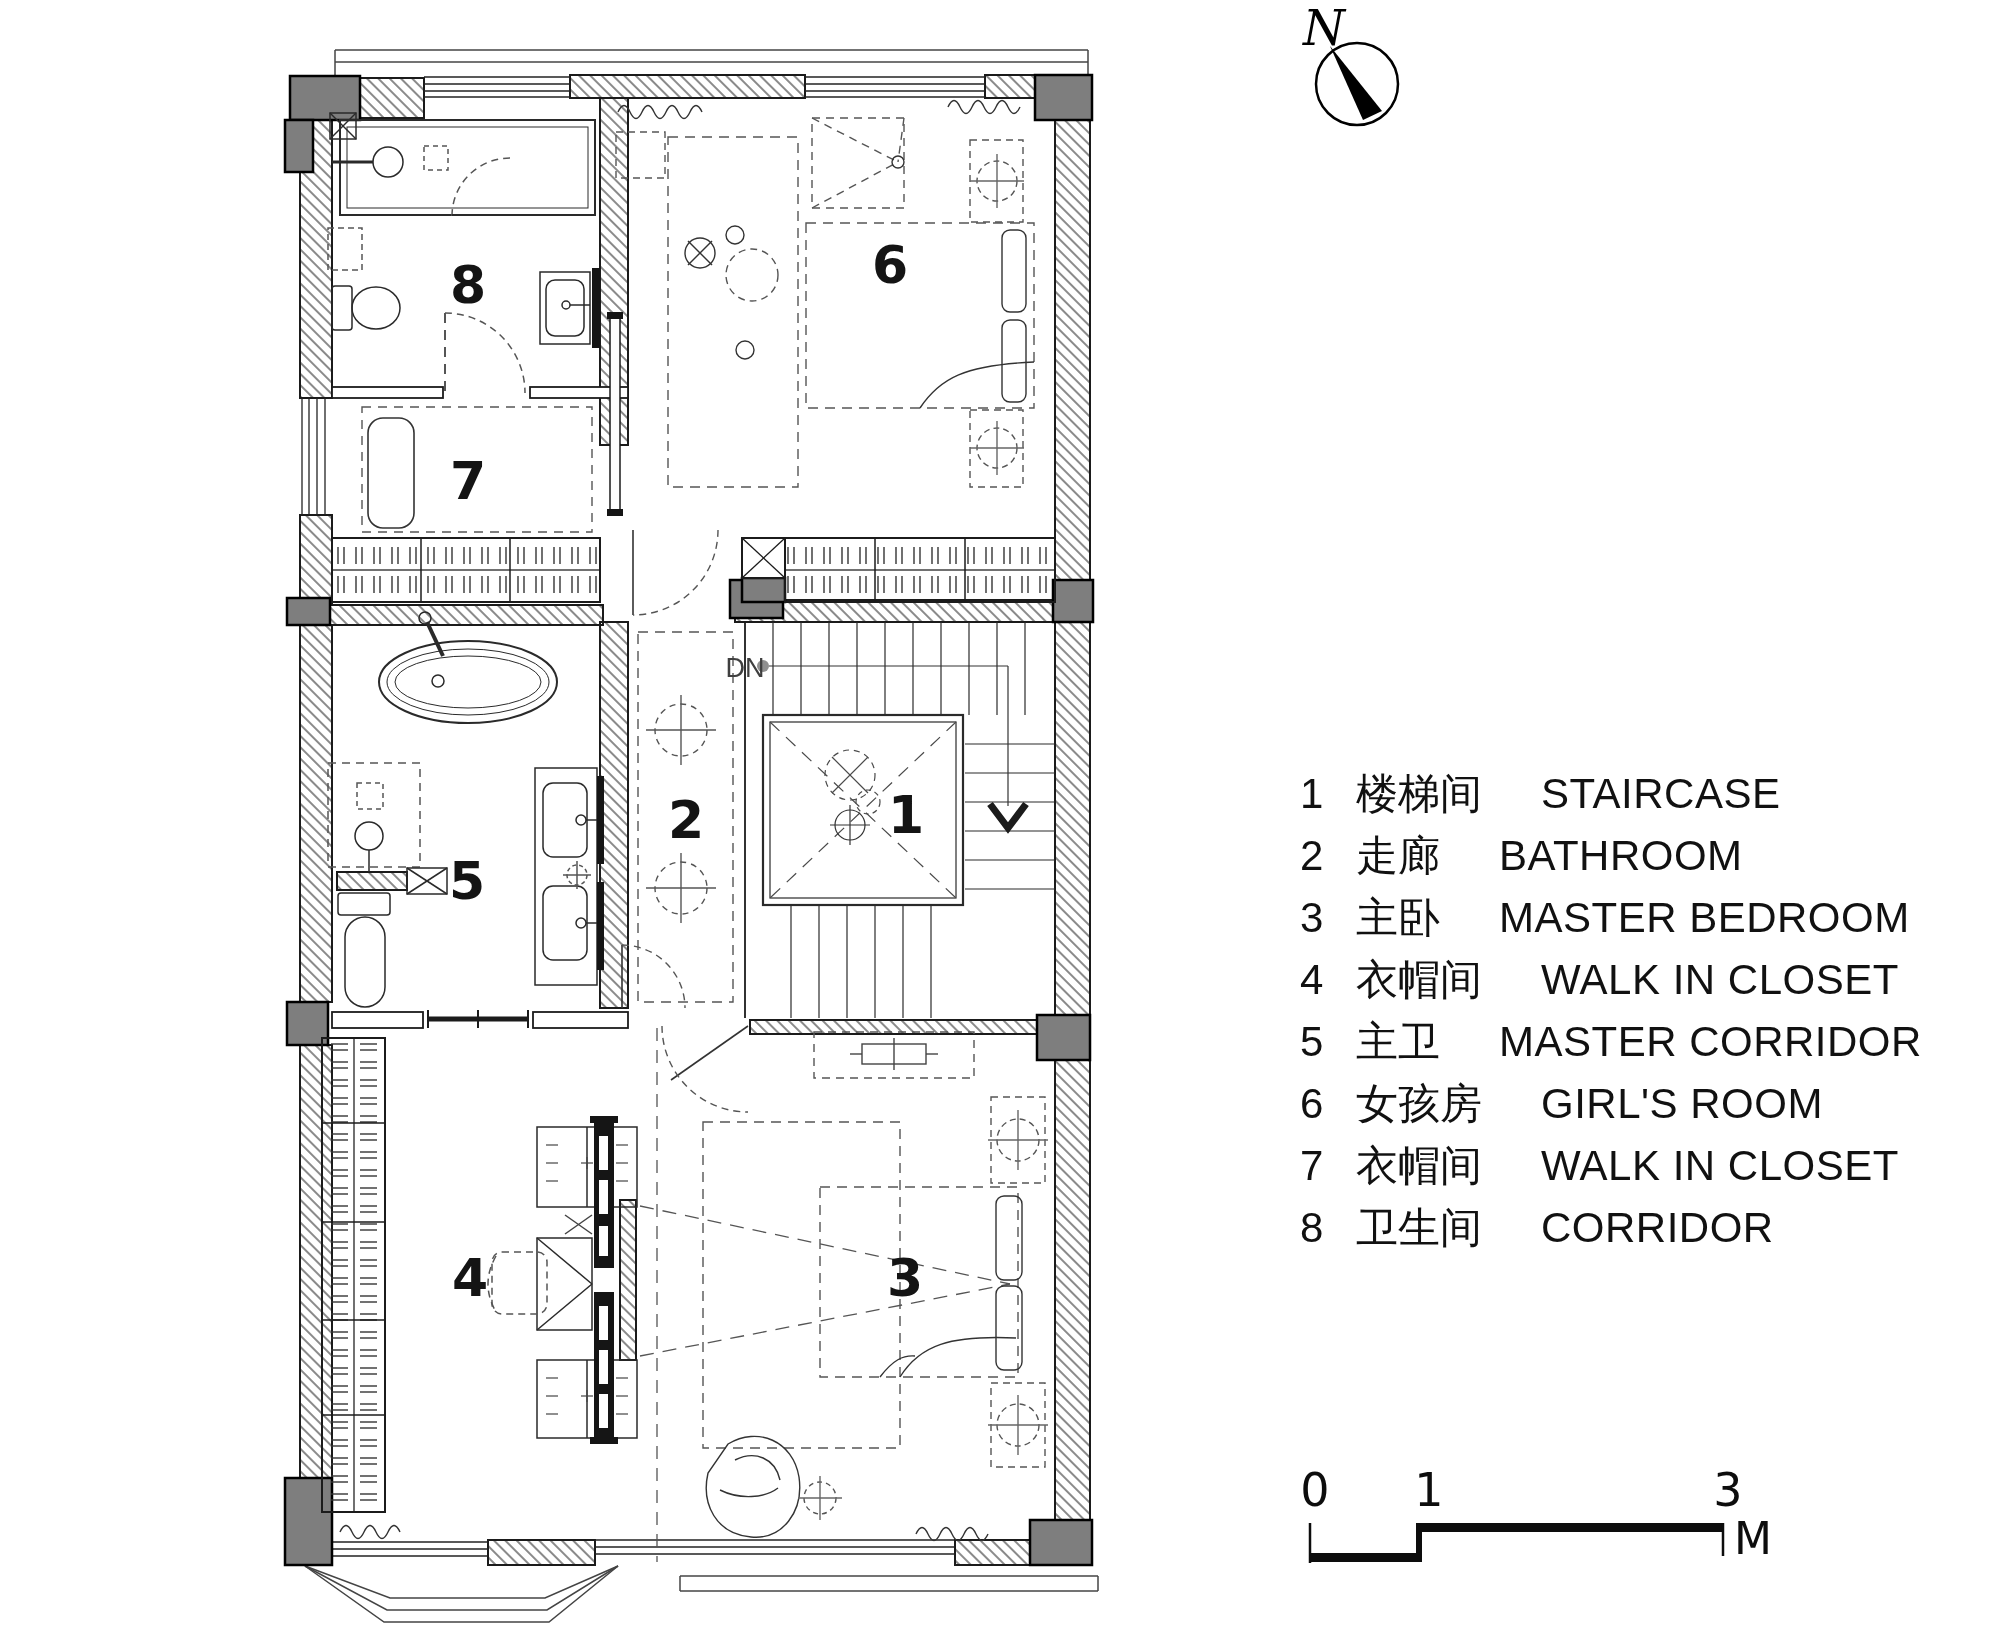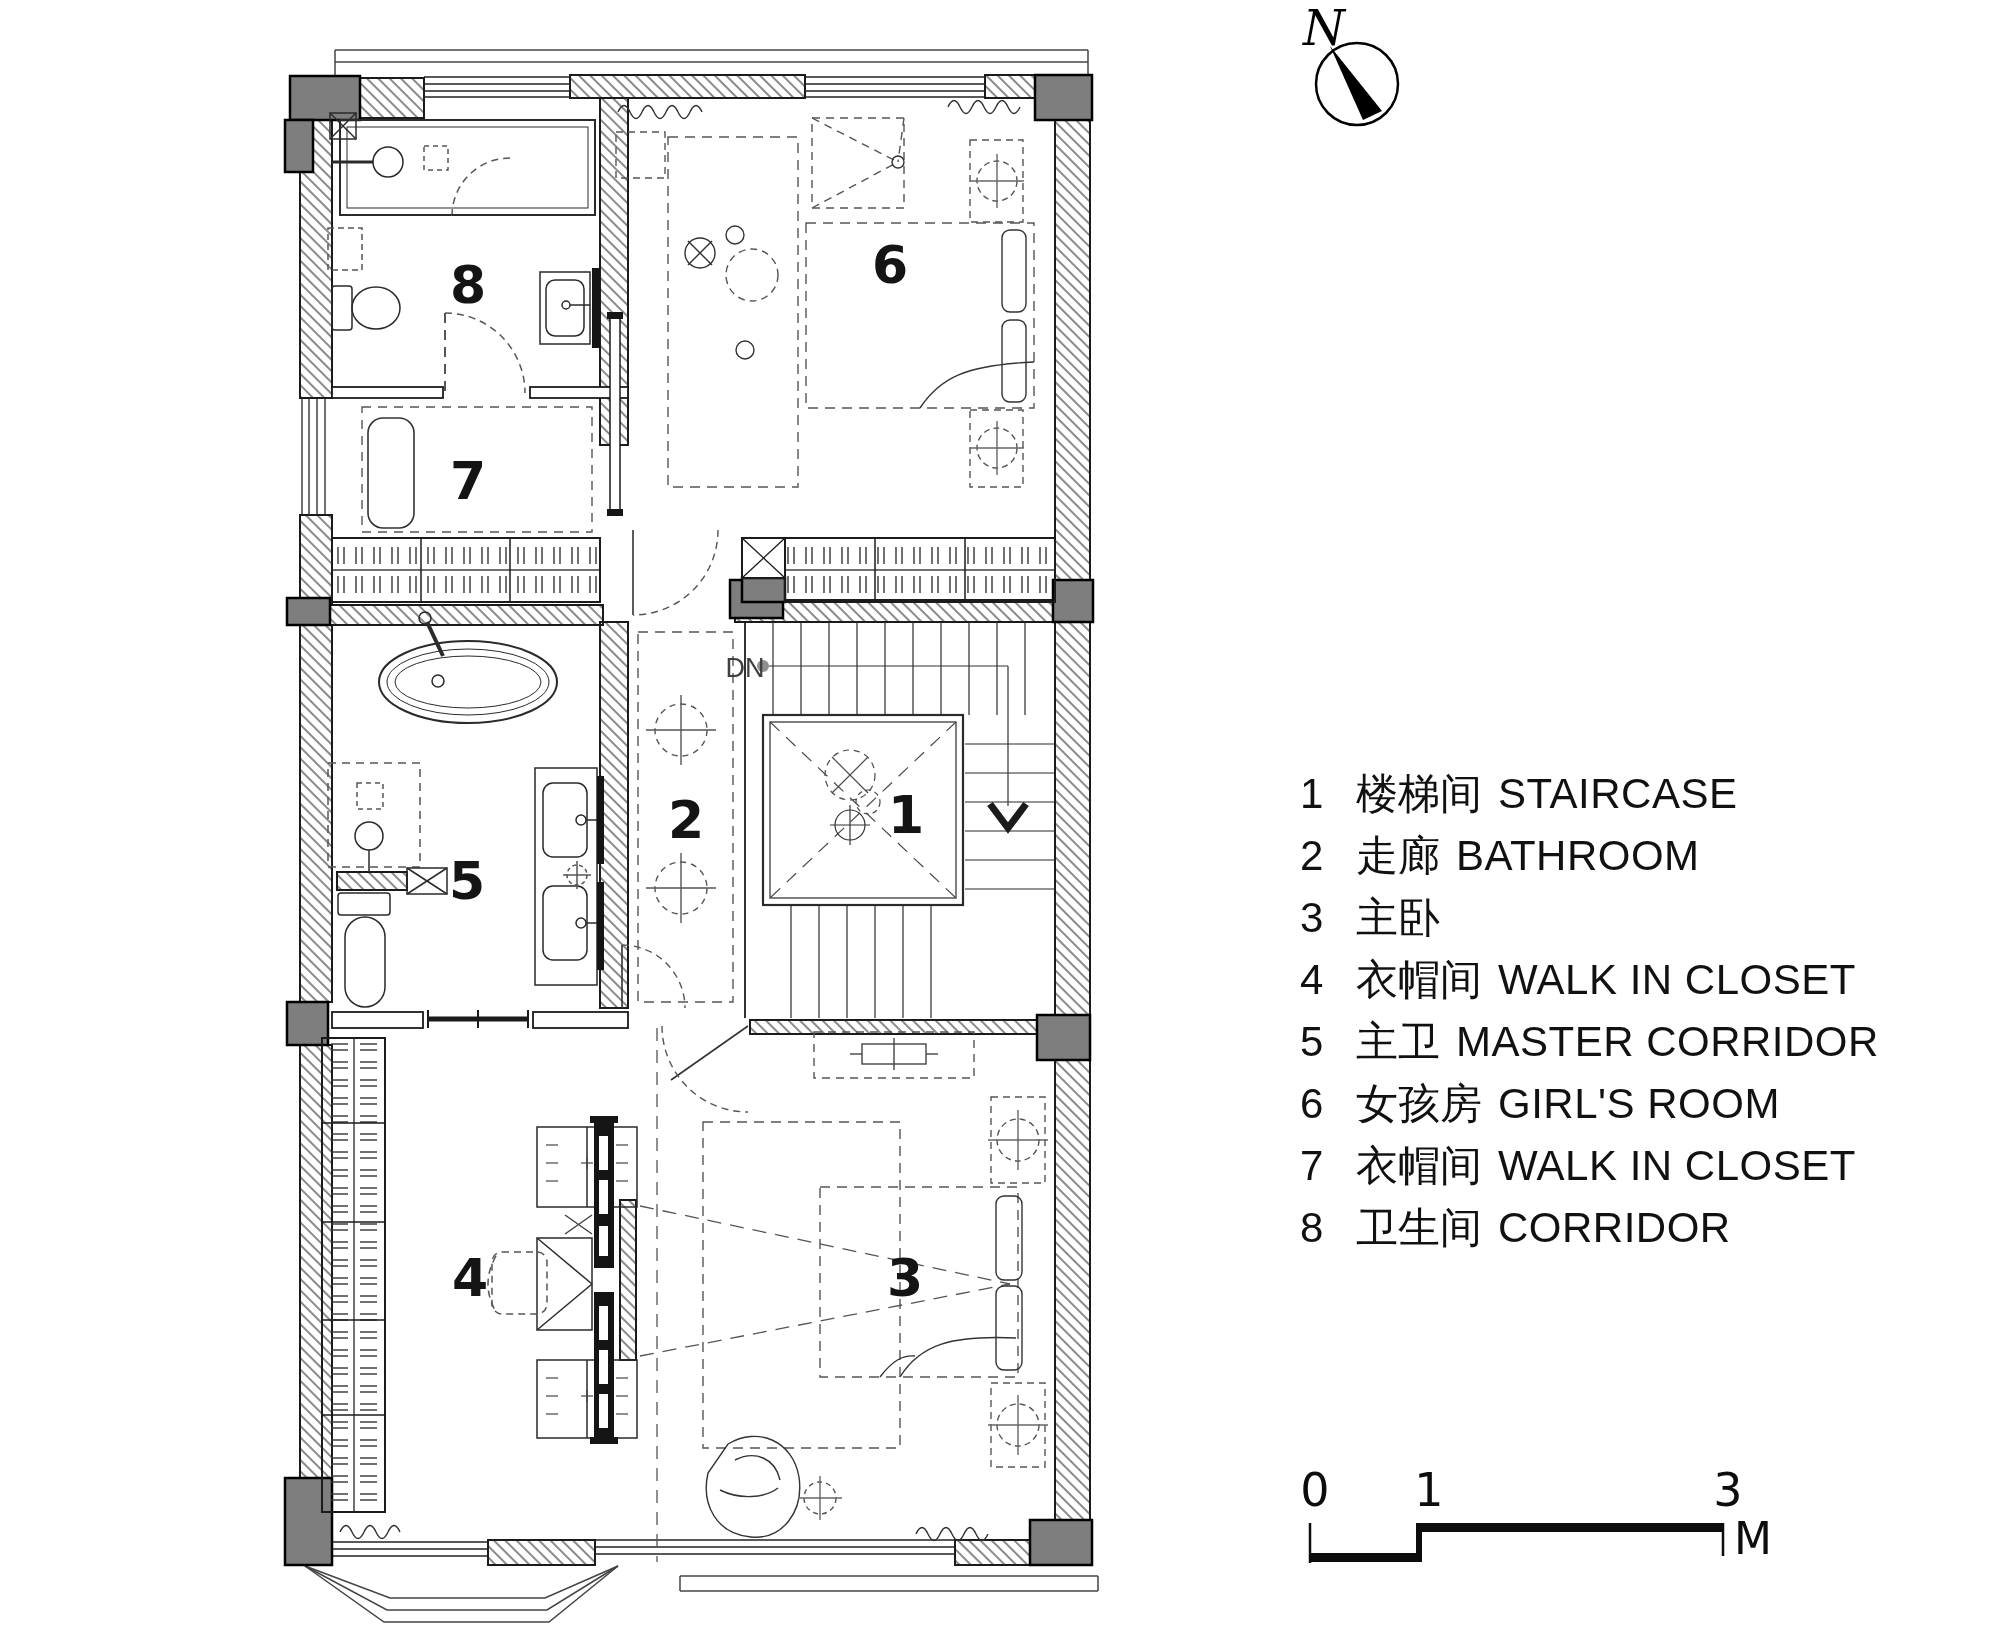--- a/index.html
+++ b/index.html
@@ -8,21 +8,21 @@
   #plan-svg{position:absolute;left:0;top:0;}
   .room-label{position:absolute;transform:translate(-50%,-50%);font-size:52px;font-weight:600;
         color:#141414;font-family:"DejaVu Sans", sans-serif;letter-spacing:0;}
   .dn-label{position:absolute;transform:translate(-50%,-50%);font-size:27px;color:#3f3f3f;
         font-family:Liberation Sans, sans-serif;}
   .compass-n{position:absolute;transform:translate(-50%,-50%);font-size:48px;font-style:italic;
         font-family:"DejaVu Serif", serif;color:#000;}
   .legend{position:absolute;left:1300px;top:766px;}
   .legend-row{display:flex;align-items:baseline;height:62px;font-size:42px;color:#111;}
   .legend-num{width:56px;flex:0 0 56px;}
-  .legend-zh{margin-right:16px;font-family:"DejaVu Sans", sans-serif;}
+  .legend-zh{margin-right:59px;font-family:"DejaVu Sans", sans-serif;}
   .legend-en{letter-spacing:0.5px;}
   .scale-label{position:absolute;transform:translate(-50%,-50%);font-size:46px;color:#0d0d0d;
         font-family:"DejaVu Sans", sans-serif;}
   .scale-unit{position:absolute;transform:translate(-50%,-50%);font-size:44px;color:#0d0d0d;
         font-family:"DejaVu Sans", sans-serif;}
 </style>
 </head>
 <body>
 
 <div class="page">
@@ -429,20 +429,21 @@
     <span class="legend-en">STAIRCASE</span>
   </div>
   <div class="legend-row">
     <span class="legend-num">2</span>
     <span class="legend-zh">走廊</span>
     <span class="legend-en">BATHROOM</span>
   </div>
   <div class="legend-row">
     <span class="legend-num">3</span>
     <span class="legend-zh">主卧</span>
+    <span class="legend-en">MASTER BEDROOM</span>
   </div>
   <div class="legend-row">
     <span class="legend-num">4</span>
     <span class="legend-zh">衣帽间</span>
     <span class="legend-en">WALK IN CLOSET</span>
   </div>
   <div class="legend-row">
     <span class="legend-num">5</span>
     <span class="legend-zh">主卫</span>
     <span class="legend-en">MASTER CORRIDOR</span>

